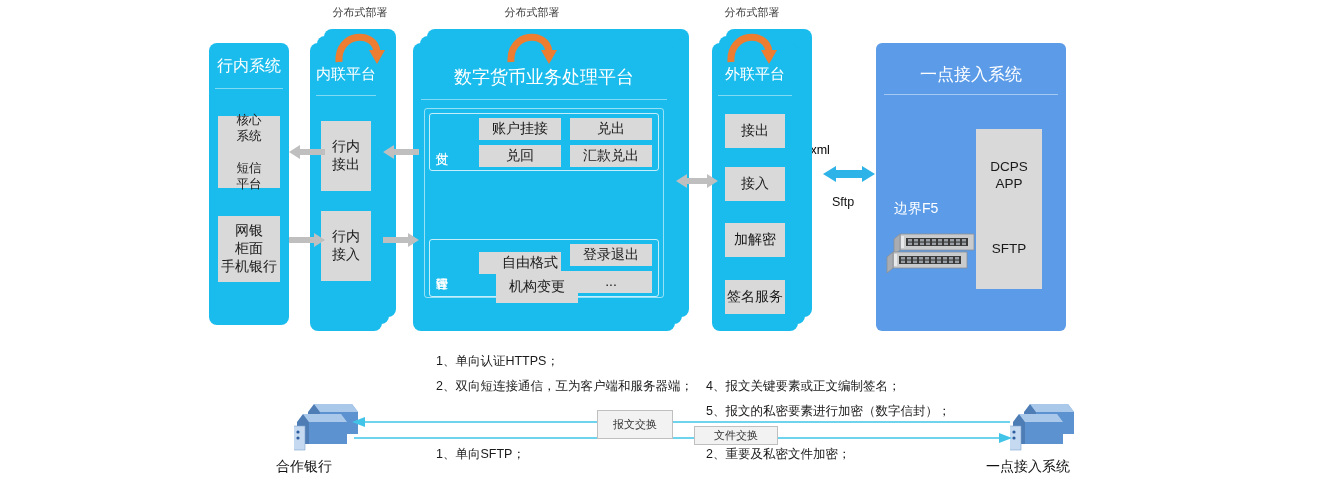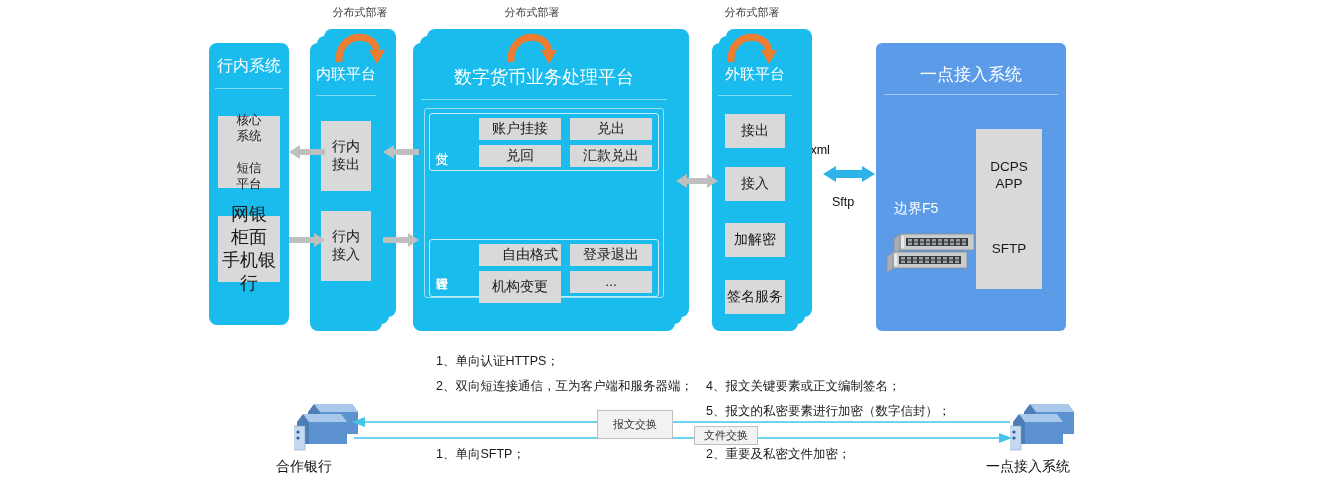--- a/index.html
+++ b/index.html
@@ -129,21 +129,21 @@
   <div class="col" style="left:209px; top:43px; width:80px; height:282px;">
     <div class="card front"></div>
     <div class="col-title" style="top:13px; font-size:16px;">行内系统</div>
     <div class="col-divider" style="left:6px; right:6px; top:45px;"></div>
     <div class="col-body">
       <div class="tile" style="left:9px; top:73px; width:62px; height:72px; font-size:12.5px;">核心
 系统
 
 短信
 平台</div>
-      <div class="tile" style="left:9px; top:173px; width:62px; height:66px; font-size:18px;">网银
+      <div class="tile" style="left:9px; top:173px; width:62px; height:66px; font-size:14px;">网银
 柜面
 手机银行</div>
     </div>
   </div>
 
   <svg class="garrow" style="left:289px; top:144px;" width="36" height="16" viewBox="0 0 36 16">
     <polygon points="0,8 11,1 11,5 36,5 36,11 11,11 11,15" fill="#BFBFBF"></polygon>
   </svg>
 
   <svg class="garrow" style="left:289px; top:232px;" width="36" height="16" viewBox="0 0 36 16">
@@ -186,23 +186,23 @@
         <div class="grp-label" style="left:3px; top:0; bottom:0; width:18px;">支付</div>
         <div class="tile" style="left:49px; top:4px; width:82px; height:22px;">账户挂接</div>
         <div class="tile" style="left:140px; top:4px; width:82px; height:22px;">兑出</div>
         <div class="tile" style="left:49px; top:31px; width:82px; height:22px;">兑回</div>
         <div class="tile" style="left:140px; top:31px; width:82px; height:22px;">汇款兑出</div>
       </div>
 
 
       <div class="grp" style="left:16px; top:196px; width:230px; height:58px;">
         <div class="grp-label" style="left:3px; top:0; bottom:0; width:18px; font-size:12px;">运行管理</div>
-        <div class="tile" style="left:49px; top:4px; width:82px; height:22px;padding-left:20px;">自由格式</div>
+        <div class="tile" style="left:49px; top:12px; width:82px; height:22px;padding-left:20px;">自由格式</div>
         <div class="tile" style="left:140px; top:4px; width:82px; height:22px;">登录退出</div>
-        <div class="tile" style="left:49px; top:31px; width:82px; height:32px;">机构变更</div>
+        <div class="tile" style="left:66px; top:31px; width:82px; height:32px;">机构变更</div>
         <div class="tile" style="left:140px; top:31px; width:82px; height:22px;">...</div>
       </div>
     </div>
   </div>
 
   <svg class="garrow" style="left:676px; top:172px;" width="42" height="18" viewBox="0 0 42 18">
     <polygon points="0,9 11,2 11,6 31,6 31,2 42,9 31,16 31,12 11,12 11,16" fill="#BFBFBF"></polygon>
   </svg>
 
   <div class="col" style="left:712px; top:43px; width:86px; height:288px;">
@@ -303,21 +303,21 @@
   <svg class="flowline" style="left:352px; top:415px;" width="660" height="14" viewBox="0 0 660 14">
     <line x1="12" y1="7" x2="658" y2="7" stroke="#41C4E8" stroke-width="1.4"></line>
     <polygon points="0,7 13,2 13,12" fill="#41C4E8"></polygon>
   </svg>
   <div class="exch" style="left:597px; top:410px; width:76px; height:29px;">报文交换</div>
 
   <svg class="flowline" style="left:352px; top:431px;" width="660" height="14" viewBox="0 0 660 14">
     <line x1="2" y1="7" x2="648" y2="7" stroke="#41C4E8" stroke-width="1.4"></line>
     <polygon points="660,7 647,2 647,12" fill="#41C4E8"></polygon>
   </svg>
-  <div class="exch" style="left:694px; top:426px; width:64px; height:19px;">文件交换</div>
+  <div class="exch" style="left:694px; top:426px; width:84px; height:19px;">文件交换</div>
 
   <div class="note" style="left:436px; top:446px;">1、单向SFTP；</div>
   <div class="note" style="left:706px; top:446px;">2、重要及私密文件加密；</div>
 
   <svg style="position:absolute; left:294px; top:400px;" width="66" height="52" viewBox="0 0 66 52">
     <g>
       <polygon points="20,4 58,4 64,12 64,34 26,34 20,26" fill="#6E9FD6"></polygon>
       <polygon points="20,4 14,12 14,34 26,34 26,12" fill="#4E7CB5"></polygon>
       <polygon points="20,4 58,4 64,12 26,12" fill="#A9C8EA"></polygon>
       <polygon points="26,12 64,12 64,34 26,34" fill="#5C92D0"></polygon>

